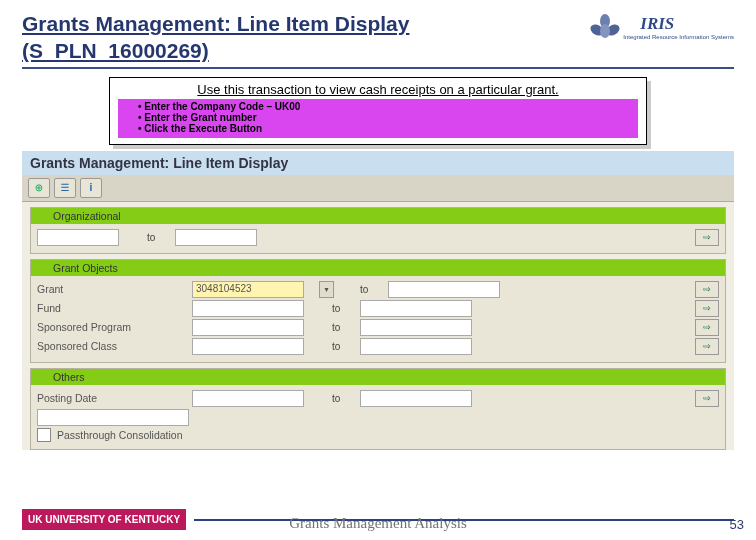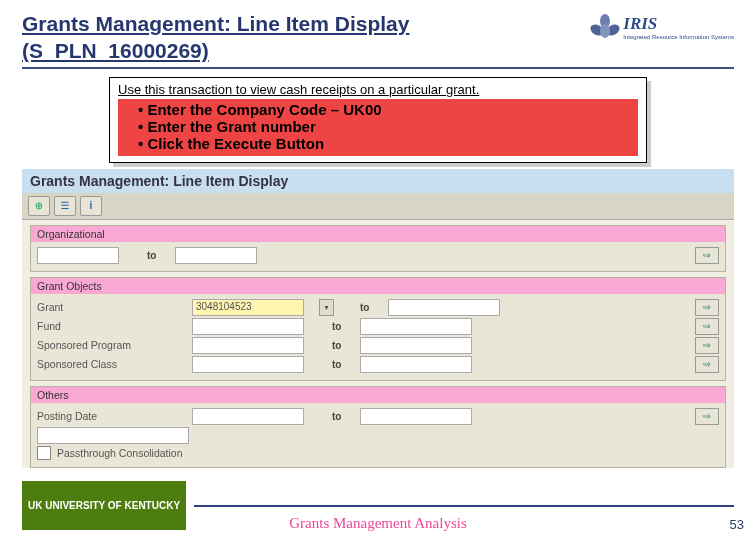--- a/index.html
+++ b/index.html
@@ -2,47 +2,47 @@
 <html><head>
 <meta charset="utf-8">
 <style>
   body { margin:0; font-family: Arial, sans-serif; width:756px; height:540px; background:#fff; color:#000; position:relative; }
   .slide { padding:10px 22px 0 22px; box-sizing:border-box; }
   .title-row { display:flex; align-items:flex-start; border-bottom:2px solid #3b4f81; padding-bottom:2px; margin-bottom:8px; }
   .title { font-size:21px; font-weight:bold; color:#25376e; line-height:1.3; flex:1; }
   .title u { text-decoration: underline; }
   .iris { display:flex; align-items:center; gap:4px; margin-top:4px;}
   .iris-flower { width:28px; height:26px; position:relative; }
-  .iris-text { font-family: Georgia, serif; font-style:italic; font-weight:bold; color:#2f4a8a; font-size:17px;}
+  .iris-text { font-family: Georgia, serif; font-style:italic; font-weight:bold; color:#2f4a8a; font-size:17px;margin-left:17px;}
   .iris-sub { font-size:6px; color:#2f4a8a; line-height:1;}
   .instruct-box { margin: 0 auto; width:520px; background:#fff; border:1px solid #000; box-shadow: 4px 4px 0 #ccc; padding:4px 8px 6px 8px; }
-  .instruct-main { font-size:13px; color:#000; text-decoration:underline; margin-bottom:2px;}
-  .instruct-sub { background:#ef4444; padding:2px 4px 4px 20px; font-size:15px; font-weight:bold;}
+  .instruct-main { font-size:13px; color:#000; text-decoration:underline; margin-bottom:2px;text-align:center;}
+  .instruct-sub { background:#d946ef; padding:2px 4px 4px 20px; font-size:10px; font-weight:bold;}
   .instruct-sub div::before { content:"• "; }
   .sap { margin-top:6px; background:#f0ede3; font-family: Tahoma, Arial, sans-serif; }
   .sap-header { background:#c9dff0; padding:4px 8px; font-weight:bold; color:#334; font-size:14px;}
   .toolbar { background:#d8d5c6; border-bottom:1px solid #aaa; padding:3px 6px; display:flex; gap:4px;}
   .tb-btn { width:20px; height:18px; background:#e8e4d6; border:1px solid #999; border-radius:2px; display:flex; align-items:center; justify-content:center; font-size:10px; color:#0a5;}
   .panel { margin:5px 8px; border:1px solid #b8b3a0;}
-  .panel-head { background:#f9a8d4; font-size:10.5px; color:#333; padding:2px 6px;}
+  .panel-head { background:#84cc16; font-size:10.5px; color:#333; padding:2px 22px;}
   .panel-body { background:#e9e5d7; padding:4px 6px 6px 6px;}
   .row { display:flex; align-items:center; font-size:10.5px; color:#555; padding:1px 0;}
   .lbl { width:155px; color:#555;}
   .field { width:110px; height:15px; background:#fff; border:1px solid #aaa; margin-right:28px;}
   .field.small{ width:80px;}
   .field.long{ width:150px;}
   .highlight { background:#fff4b0; padding:0 3px; font-size:10px;}
-  .to-col { width:18px; font-size:10px; color:#444;font-weight:bold;}
+  .to-col { width:18px; font-size:10px; color:#444;}
   .arrow-btn { width:22px; height:15px; background:#e8e4d6; border:1px solid #999; display:flex; align-items:center; justify-content:center; font-size:9px; color:#064;}
   .chk { width:12px; height:12px; background:#fff; border:1px solid #888; display:inline-block; margin-right:6px;}
   .dd { width:13px; height:15px; background:#e0ddcf; border:1px solid #999; display:flex; align-items:center; justify-content:center; font-size:8px; margin-left:-1px;}
   .footer { position:absolute; bottom:10px; left:22px; right:22px; display:flex; align-items:center; }
-  .uk-logo { background:#4d7c0f; color:#fff; font-size:10px; padding:19px 6px; font-weight:bold;}
+  .uk-logo { background:#be185d; color:#fff; font-size:10px; padding:5px 6px; font-weight:bold;}
   .hr-line { flex:1; height:2px; background:linear-gradient(to right,#2b4180,#2b4180); margin-left:8px;}
-  .footer-title { position:absolute; bottom:8px; left:0; right:0; text-align:center; font-size:15px; color:#ec4899; font-family: Georgia, "Times New Roman", serif;}
+  .footer-title { position:absolute; bottom:8px; left:0; right:0; text-align:center; font-size:15px; color:#737373; font-family: Georgia, "Times New Roman", serif;}
   .page-no { position:absolute; bottom:8px; right:12px; font-size:13px; color:#2a3c6a;}
   .petal { position:absolute; width:10px; height:14px; border-radius:50% 50% 50% 50%; background:#6b7fb0; }
 </style>
 </head>
 <body>
 
 <div class="slide">
   <div class="title-row">
     <div class="title">
       <u><span>Grants Management: Line Item Display</span><br>

